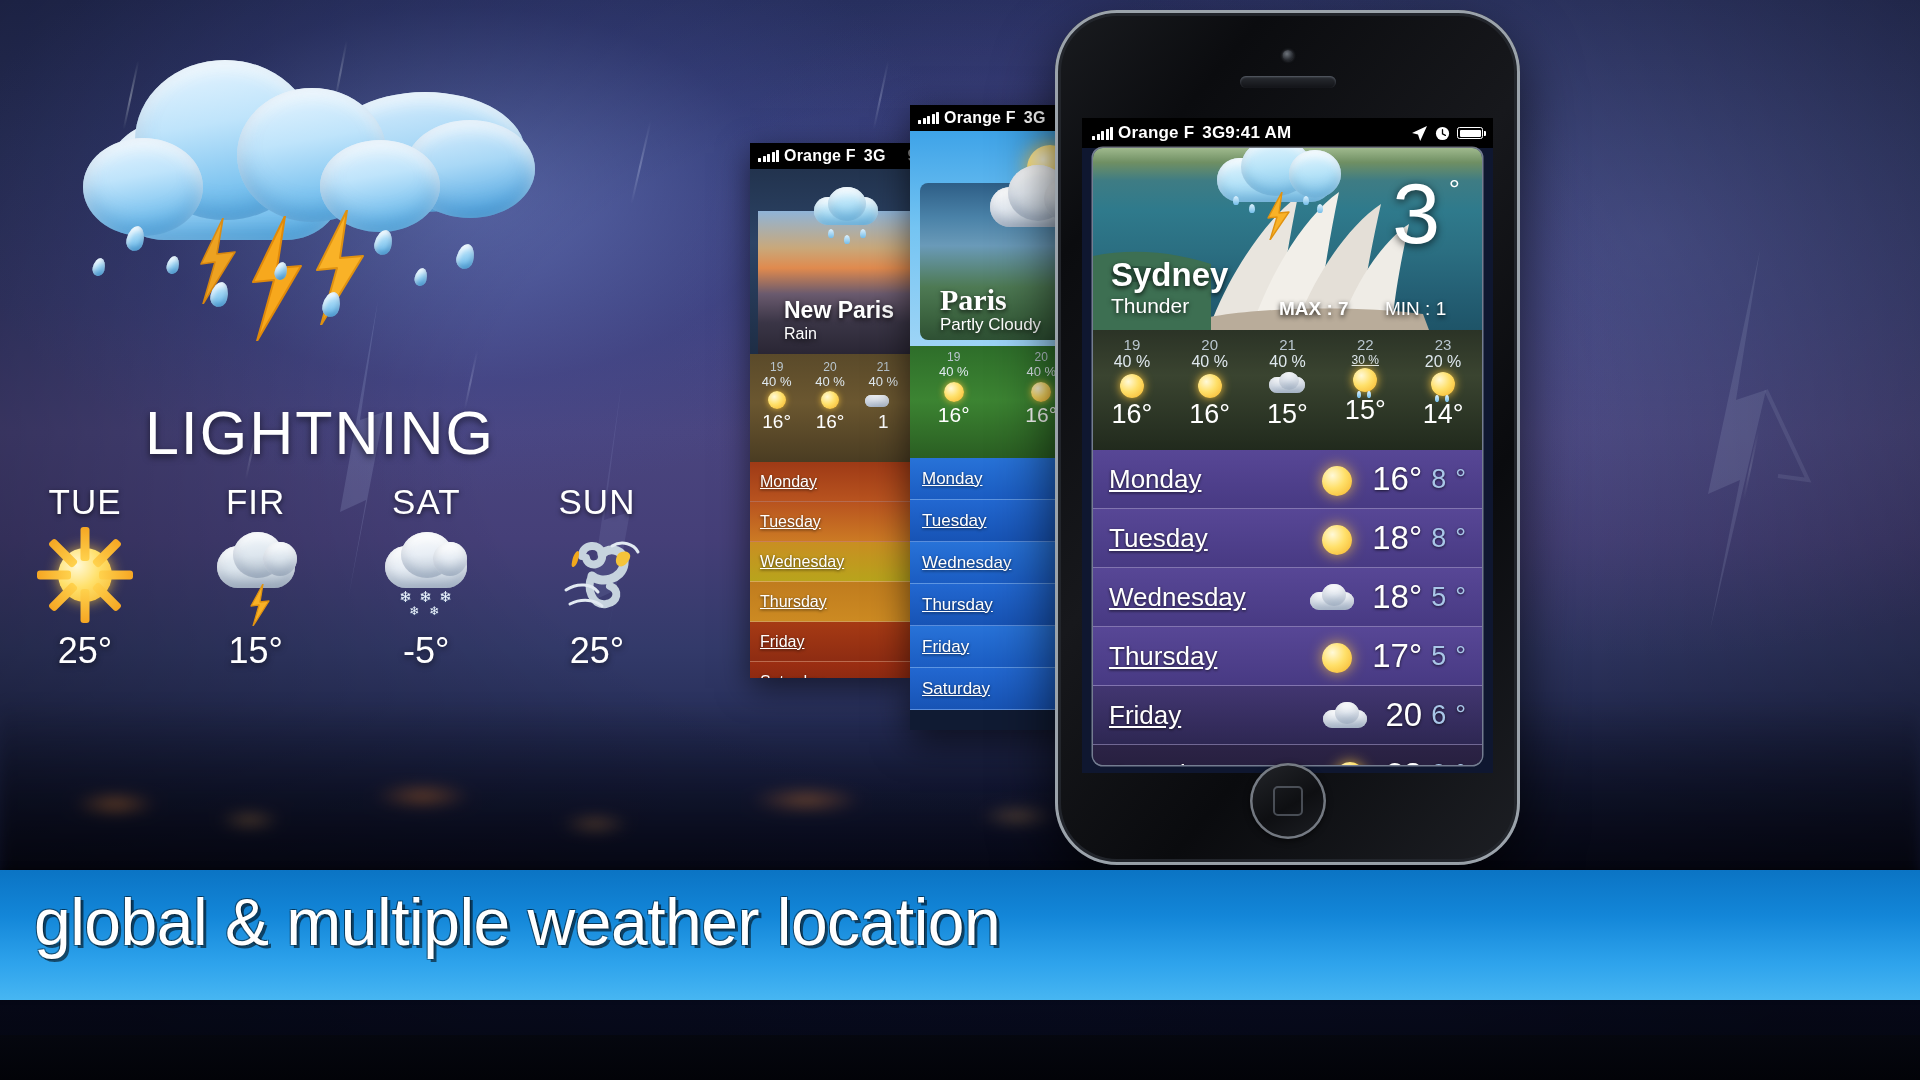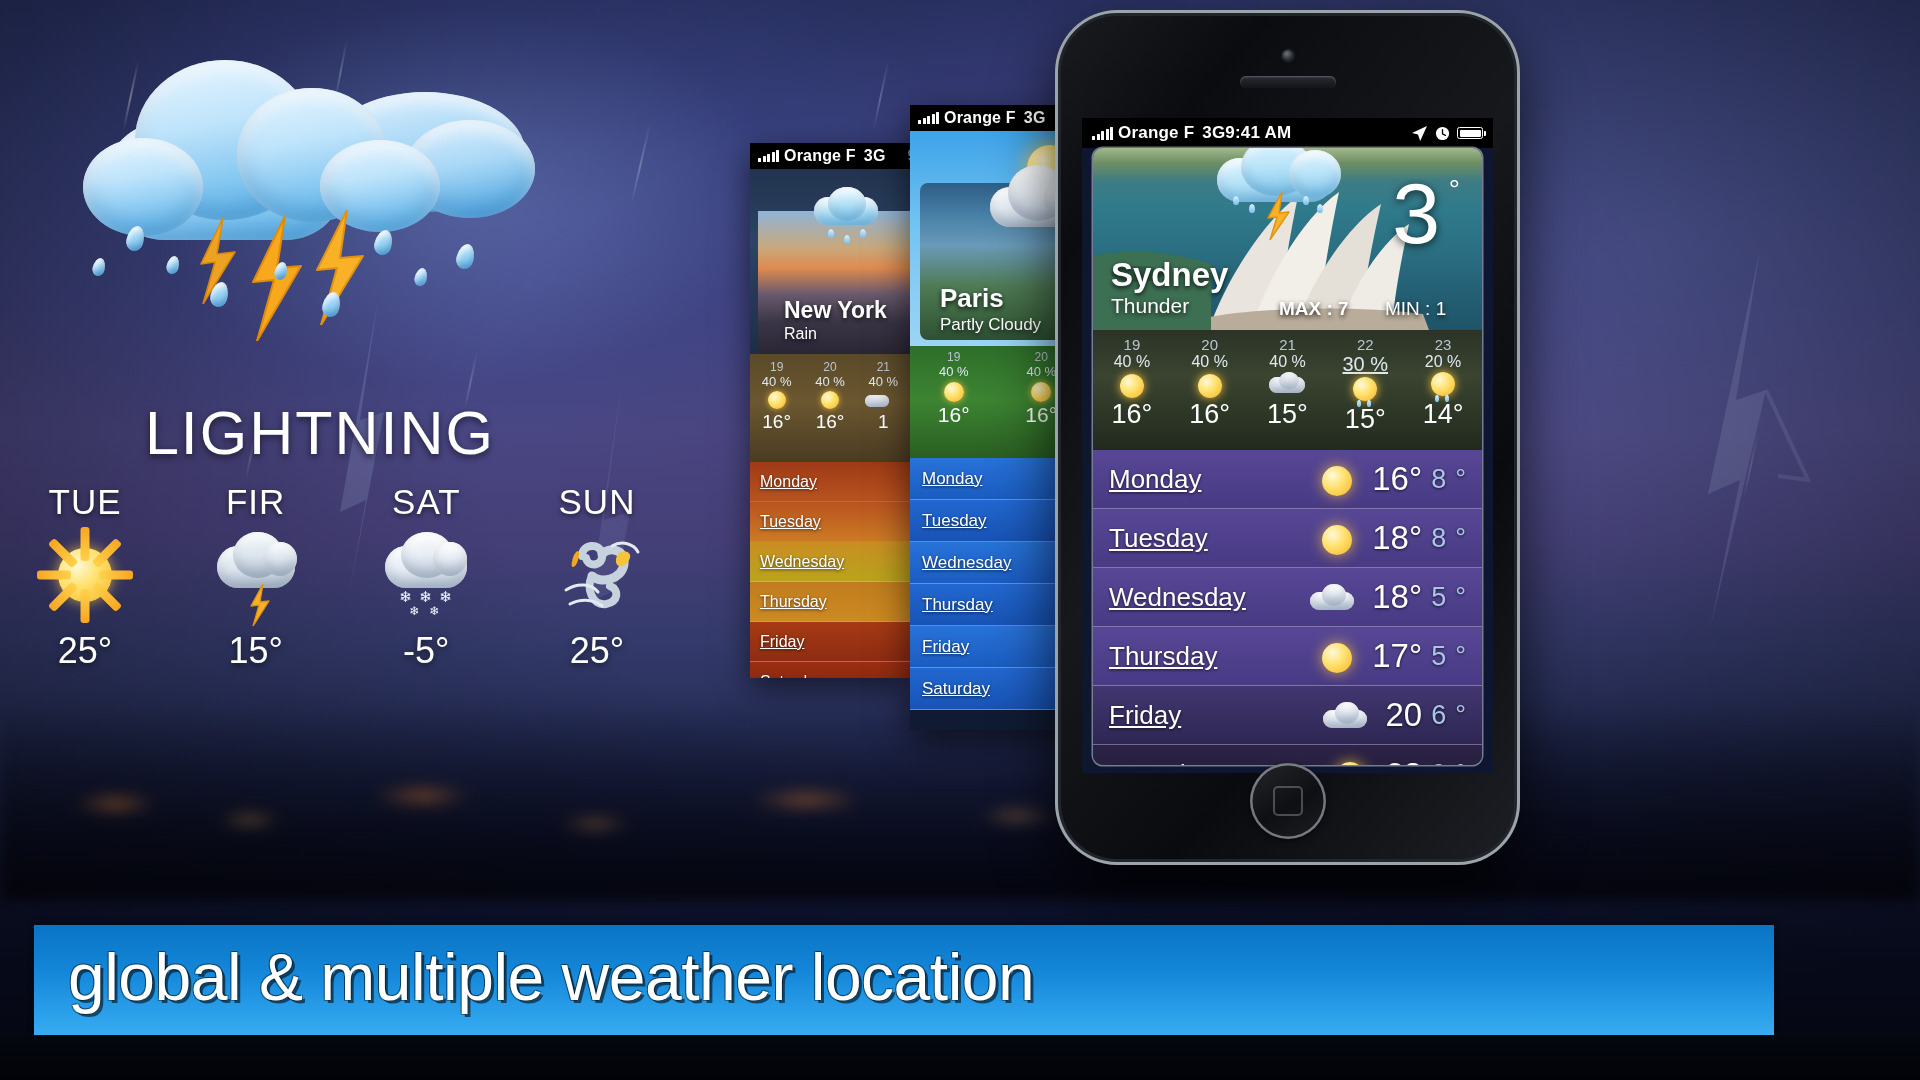--- a/index.html
+++ b/index.html
@@ -117,25 +117,24 @@
   .c-grey  { background:linear-gradient(175deg,#f6fafd 0%,#dde6ee 50%,#aebbc9 100%);
              box-shadow:inset 0 -6px 12px rgba(90,110,140,.35), inset 0 5px 9px rgba(255,255,255,.95); }
   .flake { position:absolute; color:#eef6ff; font-size:15px; text-shadow:0 1px 2px rgba(60,90,130,.6); }
   .rdot {
     position:absolute; width:6px; height:9px; border-radius:50% 50% 50% 50%/60% 60% 40% 40%;
     background:linear-gradient(180deg,#dff3ff,#74bde9);
   }
 
   
   #banner {
-    position:absolute; left:0; top:925px; width:1740px; height:130px;
+    position:absolute; left:0; top:870px; width:1920px; height:130px;
     background:linear-gradient(180deg,#0b74c4 0%, #1386d8 35%, #2ea3ec 72%, #47b6f2 100%);
     box-shadow:0 -2px 6px rgba(0,0,0,.35);
     z-index:5;
-    margin-left:34px;
   }
   #banner-text {
     position:absolute; left:34px; top:14px;
     color:#fff; font-size:66px; font-weight:400; letter-spacing:-0.5px;
     font-family:"Liberation Sans", sans-serif;
     text-shadow:3px 3px 0 rgba(0,0,0,.55), -1px -1px 0 rgba(0,0,0,.35), 1px -1px 0 rgba(0,0,0,.35), -1px 1px 0 rgba(0,0,0,.35);
   }
   #banner-bottom {
     position:absolute; left:0; top:1035px; width:1920px; height:45px;
     background:linear-gradient(180deg,#05070f 0%, #020308 100%);
@@ -449,21 +448,21 @@
 
       <div id="ny-hero" class="ph-hero">
         <div id="ny-photo"></div>
         <div style="position:absolute;left:64px;top:18px;">
           <div class="s-cloud c-blue" style="position:absolute;left:0;top:10px;width:64px;height:28px;border-radius:16px;"></div>
           <div class="s-cloud c-blue" style="position:absolute;left:14px;top:0px;width:38px;height:34px;"></div>
           <span class="rdot" style="left:14px;top:42px;"></span>
           <span class="rdot" style="left:30px;top:48px;"></span>
           <span class="rdot" style="left:46px;top:42px;"></span>
         </div>
-        <div class="ph-city" style="left:34px;top:128px;font-size:23px;">New York</div>
+        <div class="ph-city" style="left:34px;top:128px;font-size:23px;">New Paris</div>
         <div class="ph-cond" style="left:34px;top:156px;font-size:16px;">Rain</div>
       </div>
 
       <div id="ny-hourly" class="hourly">
         <div class="hr-col">
           <div class="hr-h" style="font-size:12px;padding-top:6px;">19</div>
           <div class="hr-p" style="font-size:13px;">40 %</div>
           <div style="height:22px;position:relative;">
             <div class="s-sun" style="top:2px;width:18px;height:18px;box-shadow:0 0 6px rgba(255,200,60,.8);"></div>
           </div>
@@ -530,21 +529,21 @@
         <div style="position:absolute;left:78px;top:8px;">
           <div class="s-sun" style="left:62px;top:6px;width:46px;height:46px;box-shadow:0 0 18px rgba(255,200,60,.85);"></div>
           <span class="ray" style="left:70px;top:30px;transform:rotate(0deg) translateY(11px);height:24px;"></span>
           <span class="ray" style="left:70px;top:30px;transform:rotate(45deg) translateY(11px);height:24px;"></span>
           <span class="ray" style="left:70px;top:30px;transform:rotate(315deg) translateY(11px);height:24px;"></span>
           <span class="ray" style="left:70px;top:30px;transform:rotate(270deg) translateY(11px);height:24px;"></span>
           <div class="s-cloud c-white" style="left:2px;top:48px;width:86px;height:40px;border-radius:22px;"></div>
           <div class="s-cloud c-white" style="left:20px;top:26px;width:60px;height:56px;"></div>
           <div class="s-cloud c-white" style="left:56px;top:38px;width:44px;height:44px;"></div>
         </div>
-        <div class="ph-city" style="left:30px;top:152px;font-size:26px;">Paris</div>
+        <div class="ph-city" style="left:30px;top:152px;font-size:30px;font-family:Liberation Serif, serif;">Paris</div>
         <div class="ph-cond" style="left:30px;top:184px;font-size:17px;">Partly Cloudy</div>
       </div>
 
       <div id="pa-hourly" class="hourly">
         <div class="hr-col">
           <div class="hr-h" style="font-size:12px;padding-top:4px;">19</div>
           <div class="hr-p" style="font-size:13px;">40 %</div>
           <div style="height:24px;position:relative;">
             <div class="s-sun" style="top:3px;width:20px;height:20px;box-shadow:0 0 7px rgba(255,200,60,.85);"></div>
           </div>
@@ -672,21 +671,21 @@
             <div class="hr-h" style="font-size:15px;padding-top:6px;">21</div>
             <div class="hr-p" style="font-size:16px;">40 %</div>
             <div style="height:28px;position:relative;">
               <div class="s-cloud c-white" style="left:50%;margin-left:-18px;top:6px;width:36px;height:16px;border-radius:9px;"></div>
               <div class="s-cloud c-white" style="left:50%;margin-left:-8px;top:1px;width:20px;height:18px;"></div>
             </div>
             <div class="hr-t" style="font-size:27px;">15°</div>
           </div>
           <div class="hr-col">
             <div class="hr-h" style="font-size:15px;padding-top:6px;">22</div>
-            <div class="hr-p" style="font-size:20px;text-decoration:underline;">30 %</div>
+            <div class="hr-p" style="font-size:12px;text-decoration:underline;">30 %</div>
             <div style="height:28px;position:relative;">
               <div class="s-sun" style="top:1px;width:24px;height:24px;box-shadow:0 0 10px rgba(255,200,60,.9);"></div>
               <span class="rdot" style="left:50%;margin-left:-8px;top:24px;width:4px;height:7px;"></span>
               <span class="rdot" style="left:50%;margin-left:2px;top:24px;width:4px;height:7px;"></span>
             </div>
             <div class="hr-t" style="font-size:27px;">15°</div>
           </div>
           <div class="hr-col">
             <div class="hr-h" style="font-size:15px;padding-top:6px;">23</div>
             <div class="hr-p" style="font-size:16px;">20 %</div>

